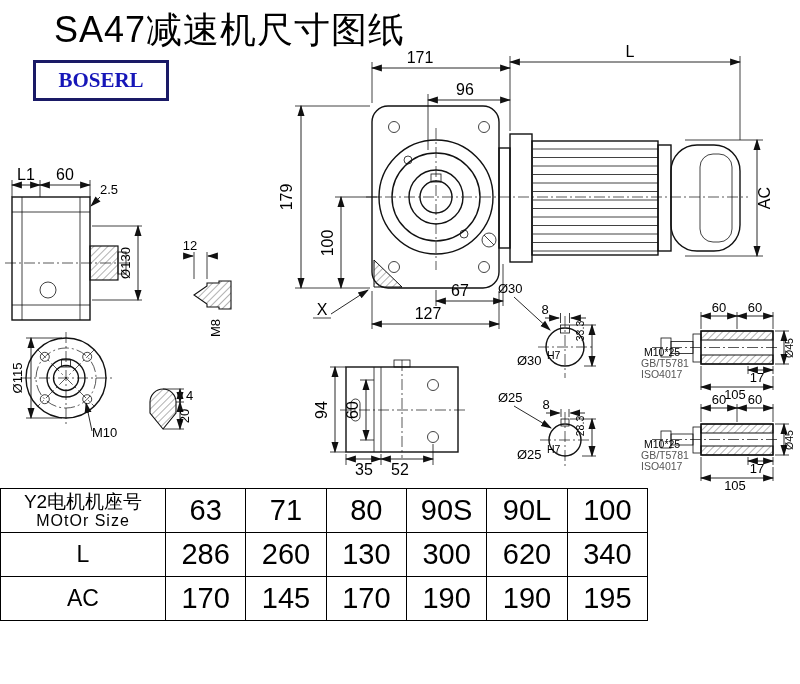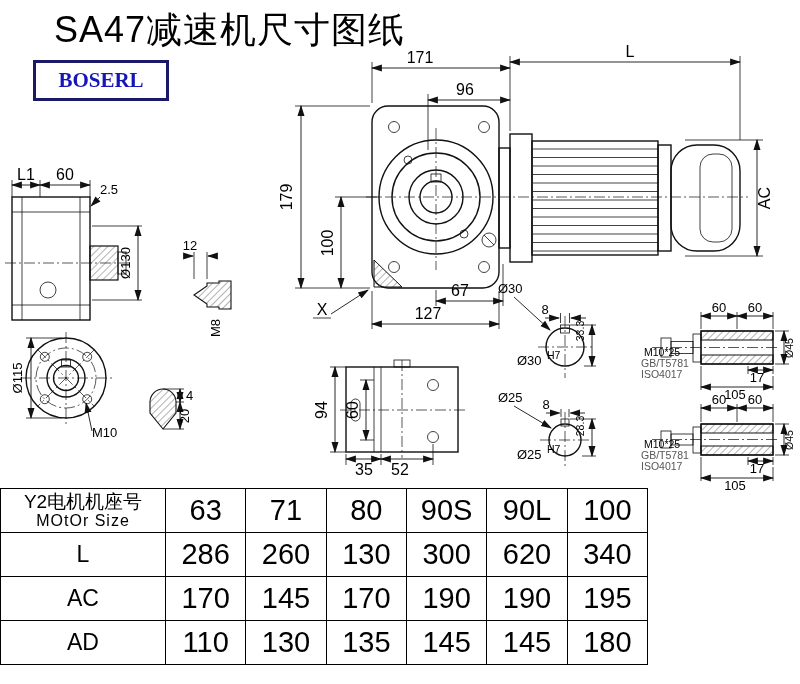--- a/index.html
+++ b/index.html
@@ -320,23 +320,14 @@
     </tr>
     <tr>
       <th class="row-label">AC</th>
       <td>170</td>
       <td>145</td>
       <td>170</td>
       <td>190</td>
       <td>190</td>
       <td>195</td>
     </tr>
-    <tr>
-      <th class="row-label">AD</th>
-      <td>110</td>
-      <td>130</td>
-      <td>135</td>
-      <td>145</td>
-      <td>145</td>
-      <td>180</td>
-    </tr>
   </tbody>
 </table>
 
 </body></html>

